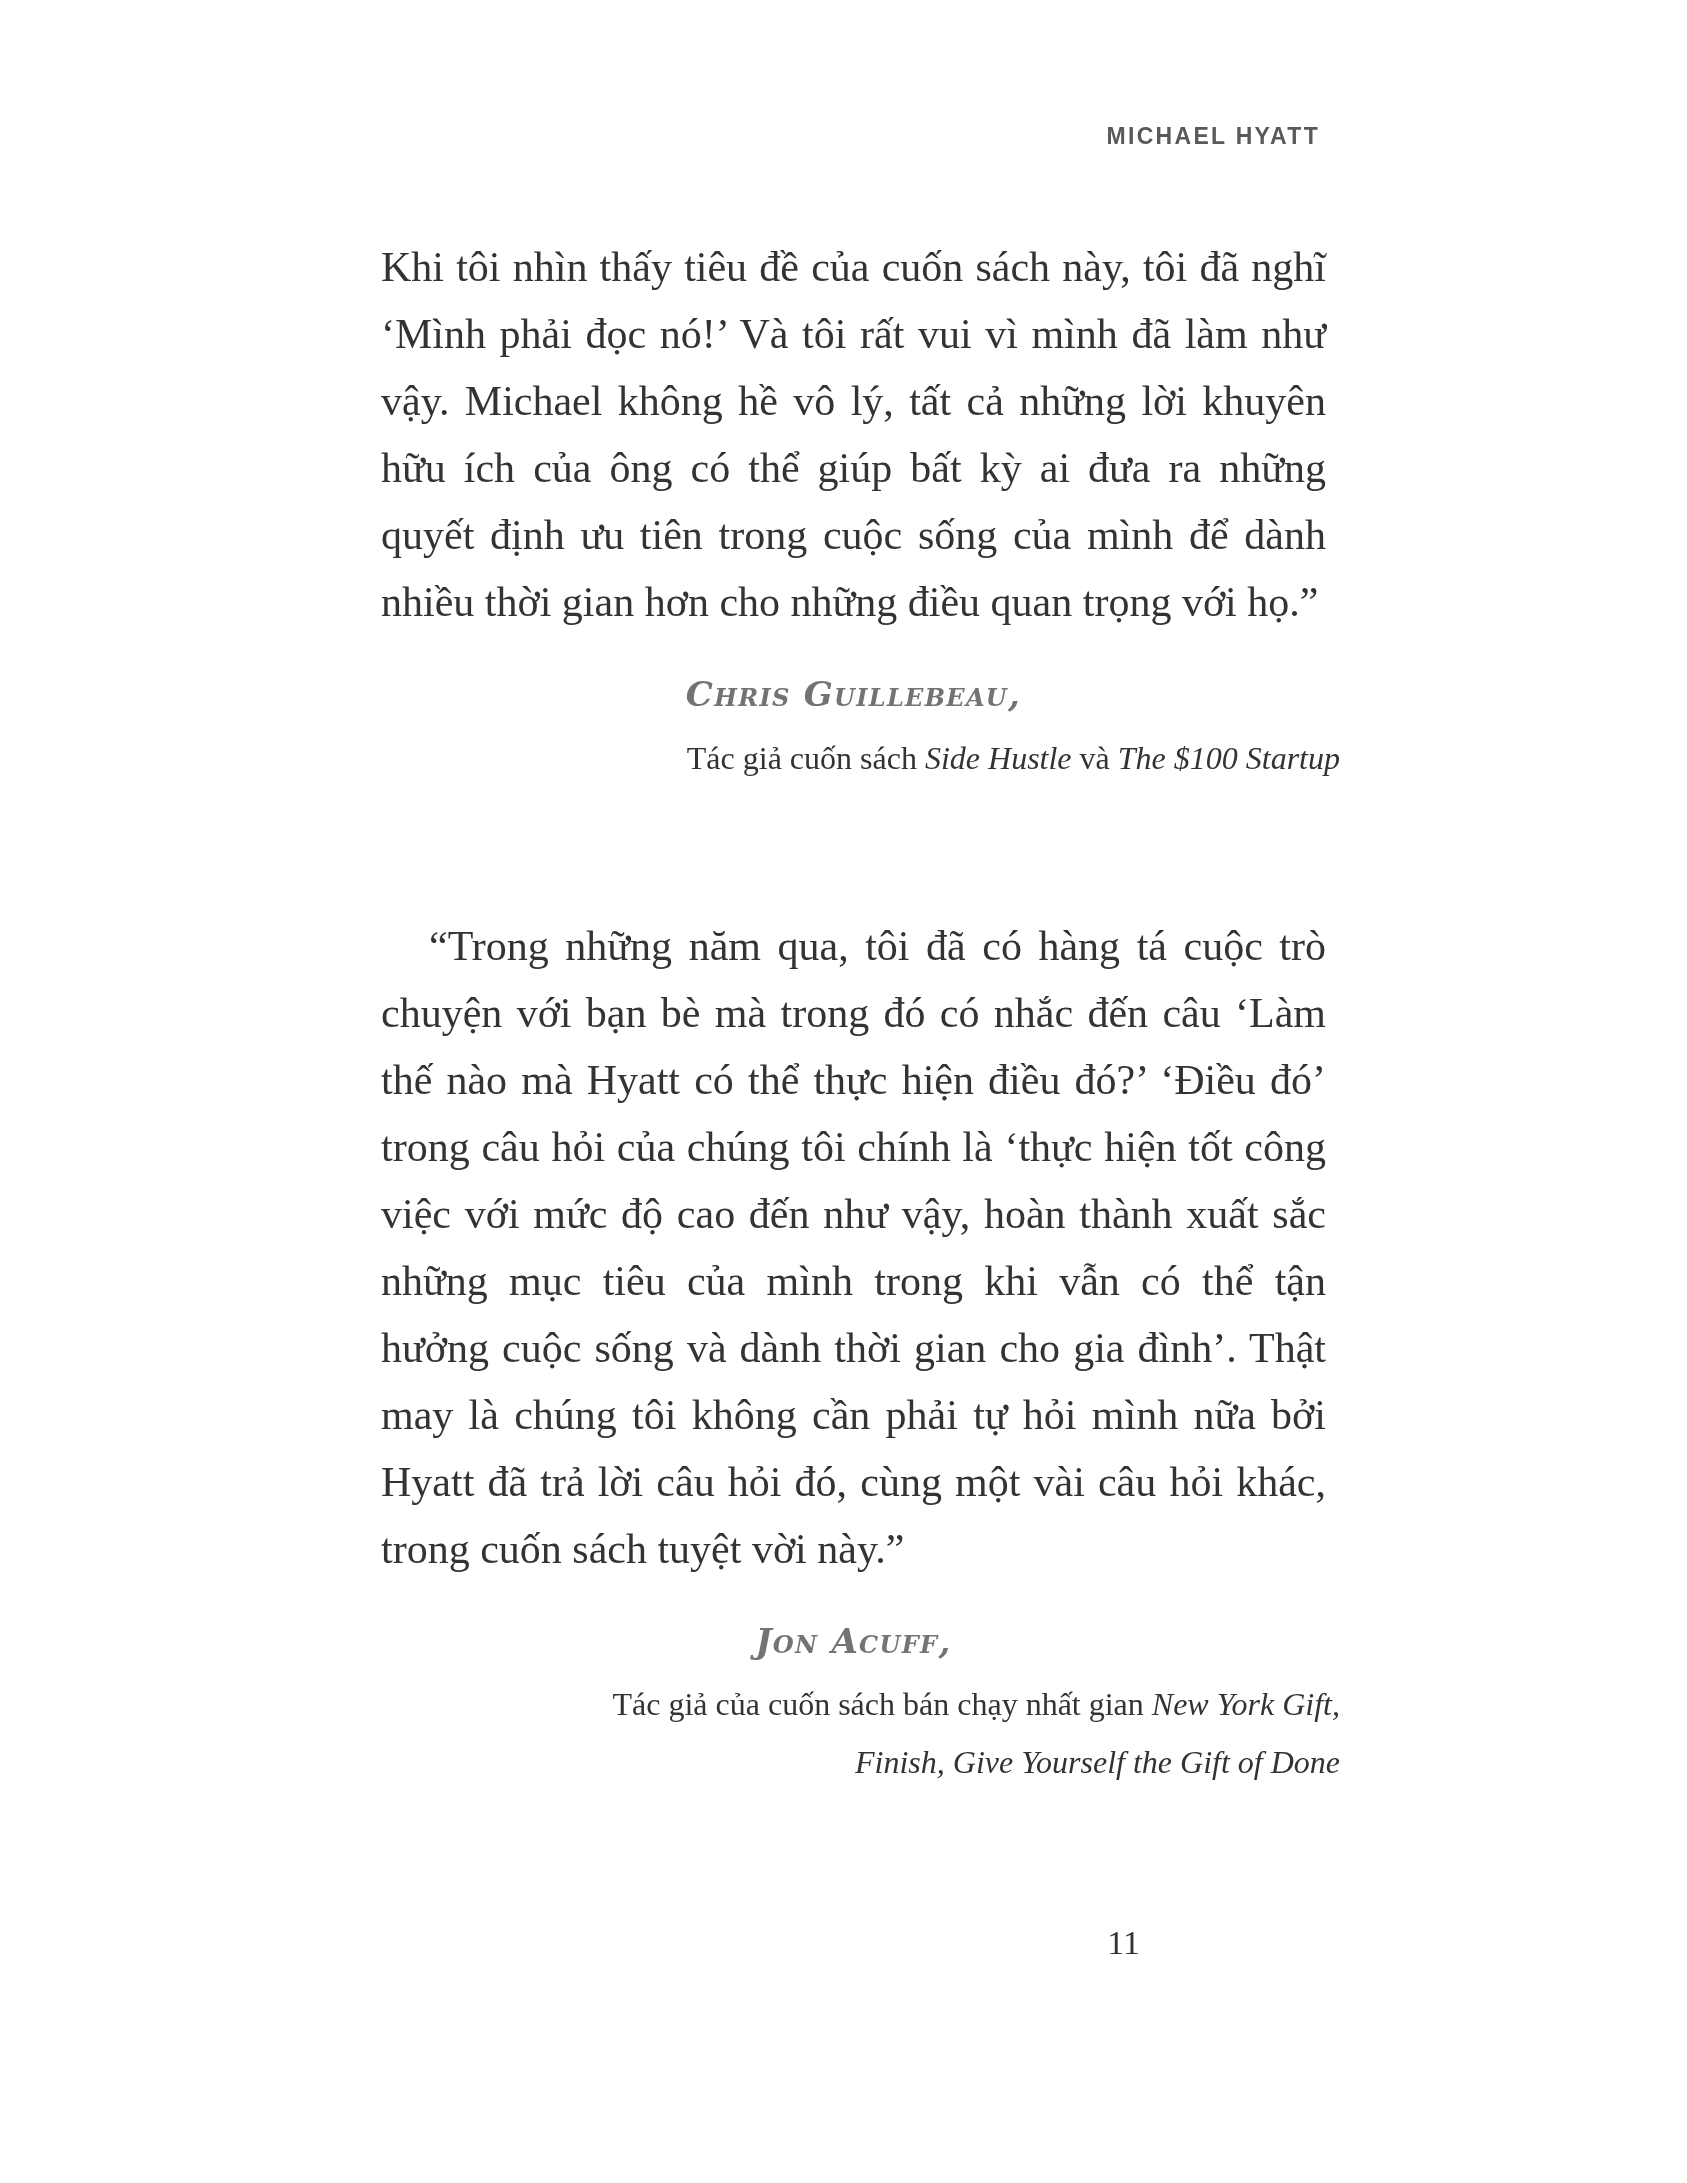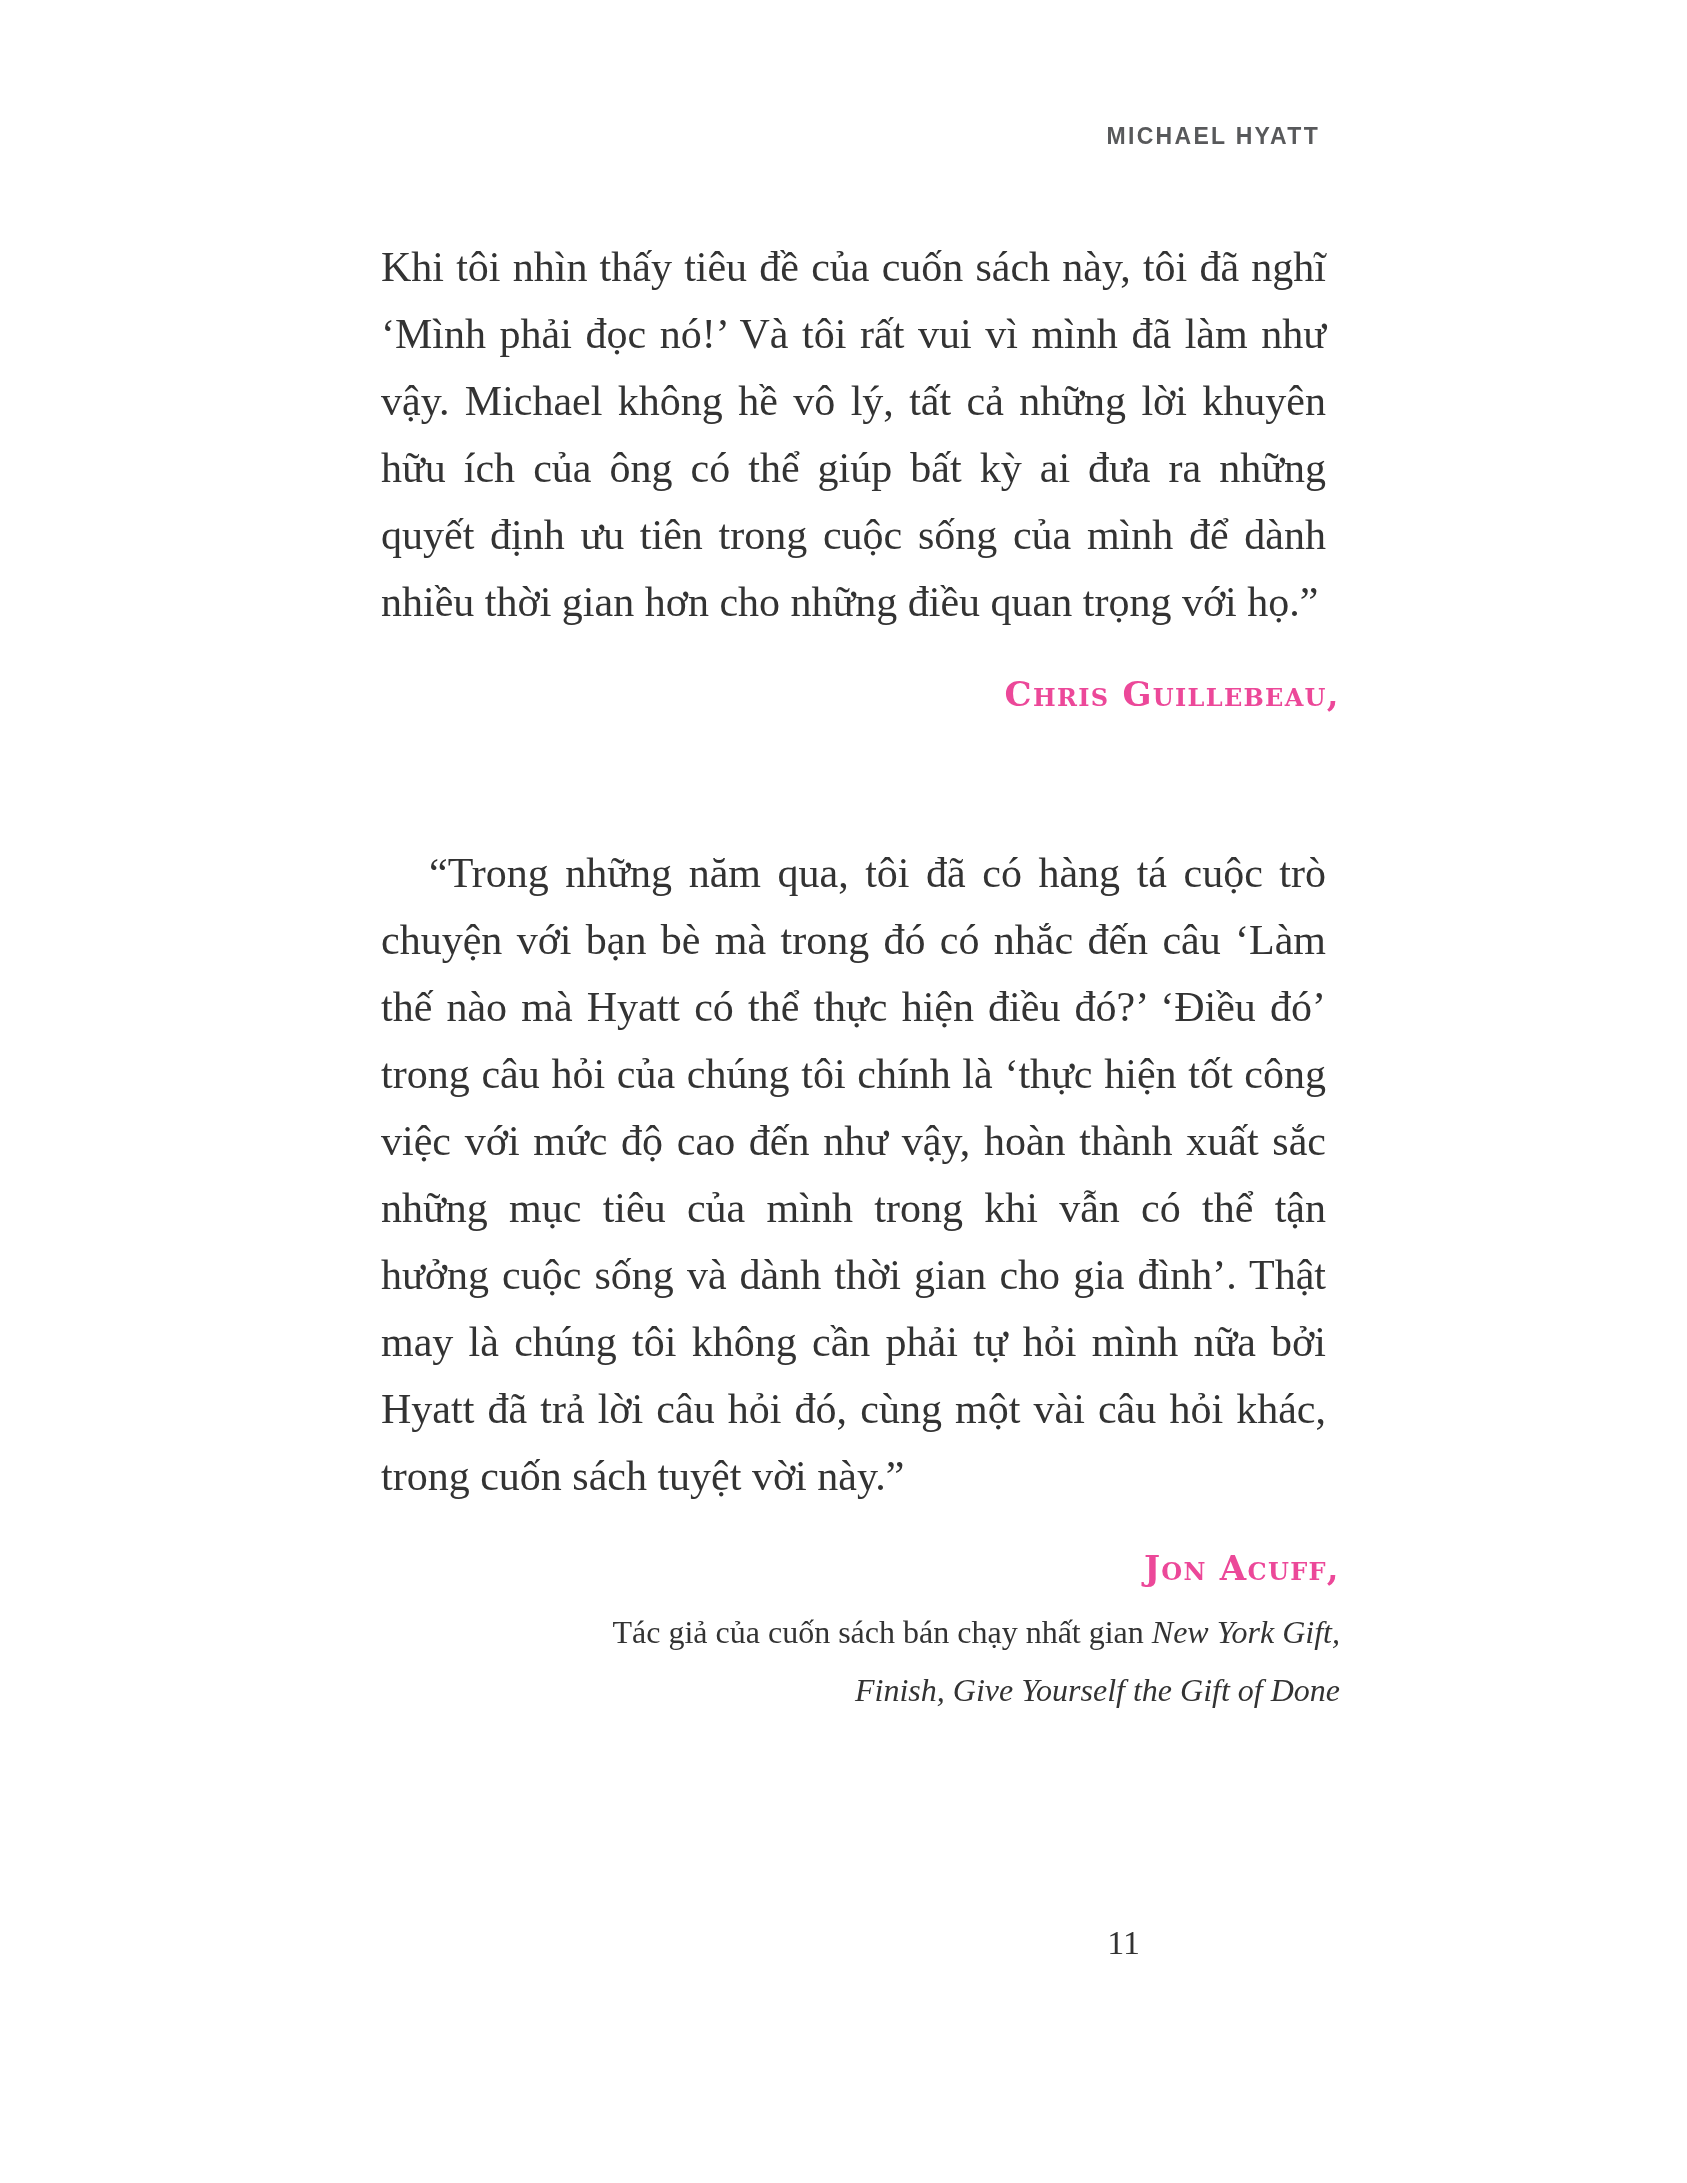--- a/index.html
+++ b/index.html
@@ -43,23 +43,24 @@
   }
   .quote-body.indent {
     text-indent: 48px;
   }
   .author-name {
     font-family: "DejaVu Serif", "Liberation Serif", serif;
     font-variant: small-caps;
     font-weight: 700;
     font-size: 34px;
     letter-spacing: 1.3px;
-    text-align: right;
-    color: #ec4899;
+    text-align: center;
+    color: #737373;
     margin: 38px 0 0 0;
+    font-style: italic;
   }
   .attribution {
     font-size: 32px;
     line-height: 58px;
     text-align: right;
     color: #333333;
     margin: 14.6px 0 0 0;
   }
   .attribution i {
     font-style: italic;
@@ -81,20 +82,21 @@
 
 <div class="page">
 
   <div class="running-head">MICHAEL HYATT</div>
 
   <div class="content">
 
     <div class="quote-block first">
       <p class="quote-body">Khi tôi nhìn thấy tiêu đề của cuốn sách này, tôi đã nghĩ ‘Mình phải đọc nó!’ Và tôi rất vui vì mình đã làm như vậy. Michael không hề vô lý, tất cả những lời khuyên hữu ích của ông có thể giúp bất kỳ ai đưa ra những quyết định ưu tiên trong cuộc sống của mình để dành nhiều thời gian hơn cho những điều quan trọng với họ.”</p>
       <p class="author-name">Chris Guillebeau,</p>
+      <p class="attribution"><span>Tác giả cuốn sách </span><i>Side Hustle</i><span> và </span><i>The $100 Startup</i></p>
     </div>
 
     <div class="quote-block second">
       <p class="quote-body indent">“Trong những năm qua, tôi đã có hàng tá cuộc trò chuyện với bạn bè mà trong đó có nhắc đến câu ‘Làm thế nào mà Hyatt có thể thực hiện điều đó?’ ‘Điều đó’ trong câu hỏi của chúng tôi chính là ‘thực hiện tốt công việc với mức độ cao đến như vậy, hoàn thành xuất sắc những mục tiêu của mình trong khi vẫn có thể tận hưởng cuộc sống và dành thời gian cho gia đình’. Thật may là chúng tôi không cần phải tự hỏi mình nữa bởi Hyatt đã trả lời câu hỏi đó, cùng một vài câu hỏi khác, trong cuốn sách tuyệt vời này.”</p>
       <p class="author-name">Jon Acuff,</p>
       <p class="attribution"><span>Tác giả của cuốn sách bán chạy nhất gian </span><i>New York Gift,</i><br><i>Finish, Give Yourself the Gift of Done</i></p>
     </div>
 
   </div>
 

